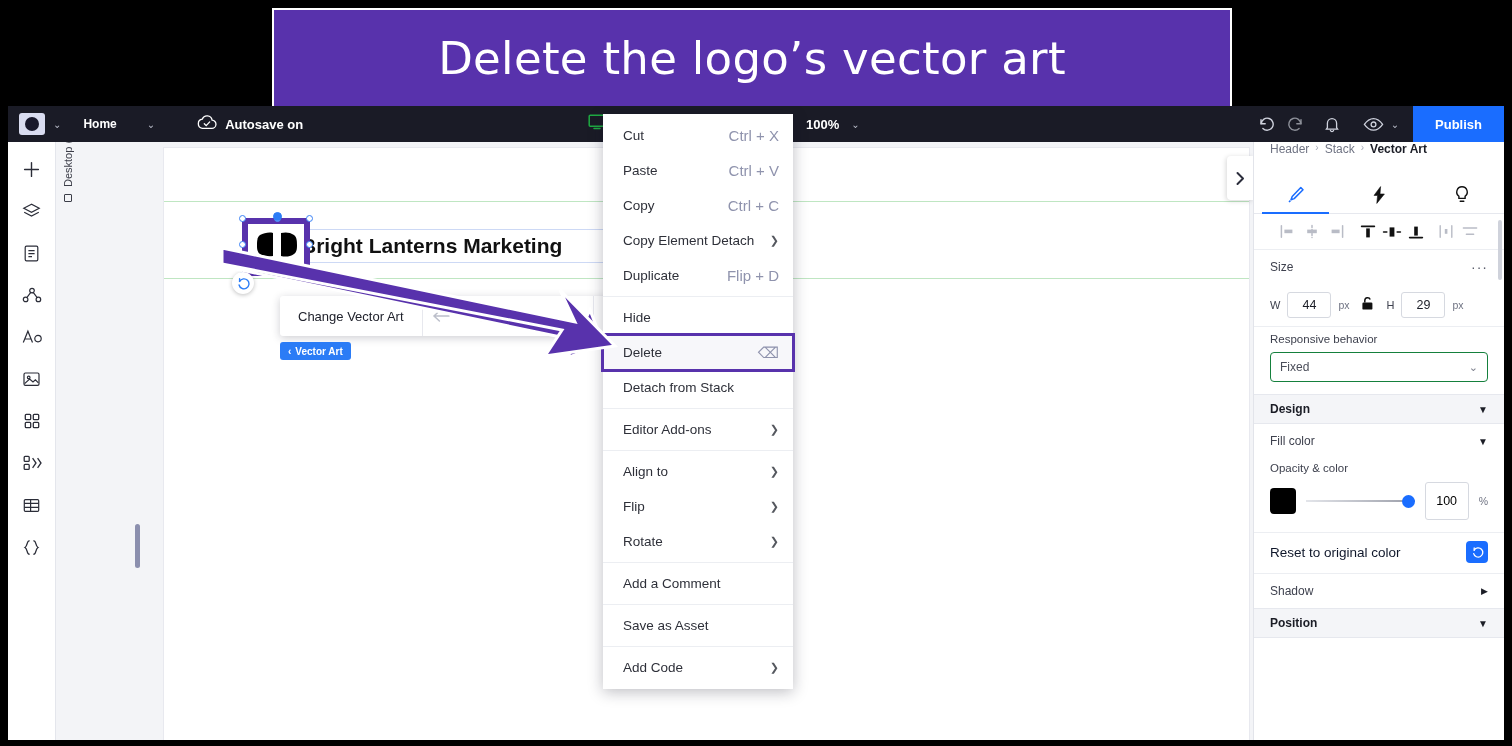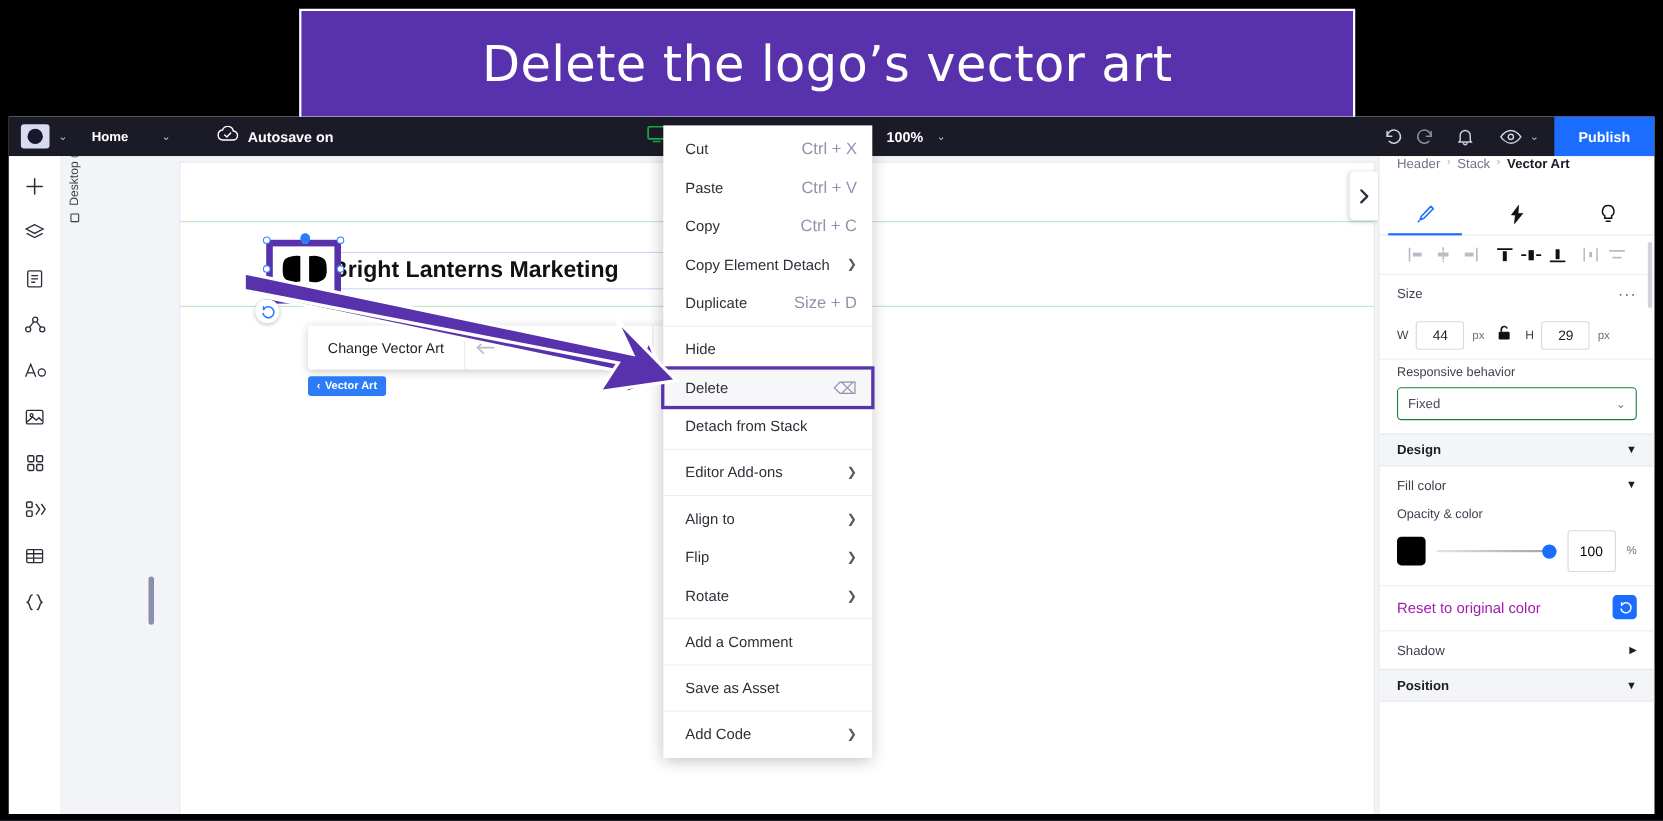--- a/index.html
+++ b/index.html
@@ -170,21 +170,21 @@
   .row-lbl { height: 34px; display:flex; align-items:center; justify-content:space-between; padding: 0 16px; font-size:12px; color:#3e414e;}
   .op-block { padding: 4px 16px 12px;}
   .op-block .t { font-size:11.5px; color:#3e414e; margin-bottom: 8px;}
   .op-row { display:flex; align-items:center; gap: 10px;}
   .swatch { width: 26px; height:26px; background:#000; border-radius:4px; }
   .slider { flex:1; position:relative; height: 14px; display:flex; align-items:center;}
   .slider .track { height:2px; width:100%; background: linear-gradient(to right,#e3e5ea,#9a9da8);}
   .slider .knob { position:absolute; right: 0; width: 13px; height:13px; border-radius:50%; background:#1a6dff;}
   .pct { width: 44px; height:38px; border:1px solid #d6d9e0; border-radius:3px; display:flex; align-items:center; justify-content:center; font-size:12.5px;}
   .reset-row { display:flex; align-items:center; justify-content:space-between; padding: 8px 16px 10px; }
-  .reset-row .lnk { color:#a21caf; font-size:13.5px; }
+  .reset-row .lnk { color:#0f172a; font-size:13.5px; }
   .reset-btn { width: 22px; height: 22px; border-radius:4px; background:#1a6dff; color:#fff; display:flex; align-items:center; justify-content:center; font-size:12px; cursor:pointer;}
   .pnl-scroll { position:absolute; right: 2px; top: 78px; width: 4px; height: 60px; background:#cfd2db; border-radius:3px;}
 
   
   .arrow-svg { position:absolute; left:0; top:0; width:1512px; height:746px; pointer-events:none; z-index: 60;}
 </style>
 </head>
 <body>
 
 <div id="root">
@@ -579,21 +579,21 @@
         <div class="ctx-item">
           <span>Copy</span>
           <span class="kbd">Ctrl + C</span>
         </div>
         <div class="ctx-item">
           <span>Copy Element Detach</span>
           <span class="arw">❯</span>
         </div>
         <div class="ctx-item">
           <span>Duplicate</span>
-          <span class="kbd">Size + D</span>
+          <span class="kbd">Flip + D</span>
         </div>
         <div class="ctx-sep"></div>
         <div class="ctx-item">
           <span>Hide</span>
         </div>
         <div class="ctx-item selected">
           <span>Delete</span>
           <span class="kbd">⌫</span>
         </div>
         <div class="ctx-item">

